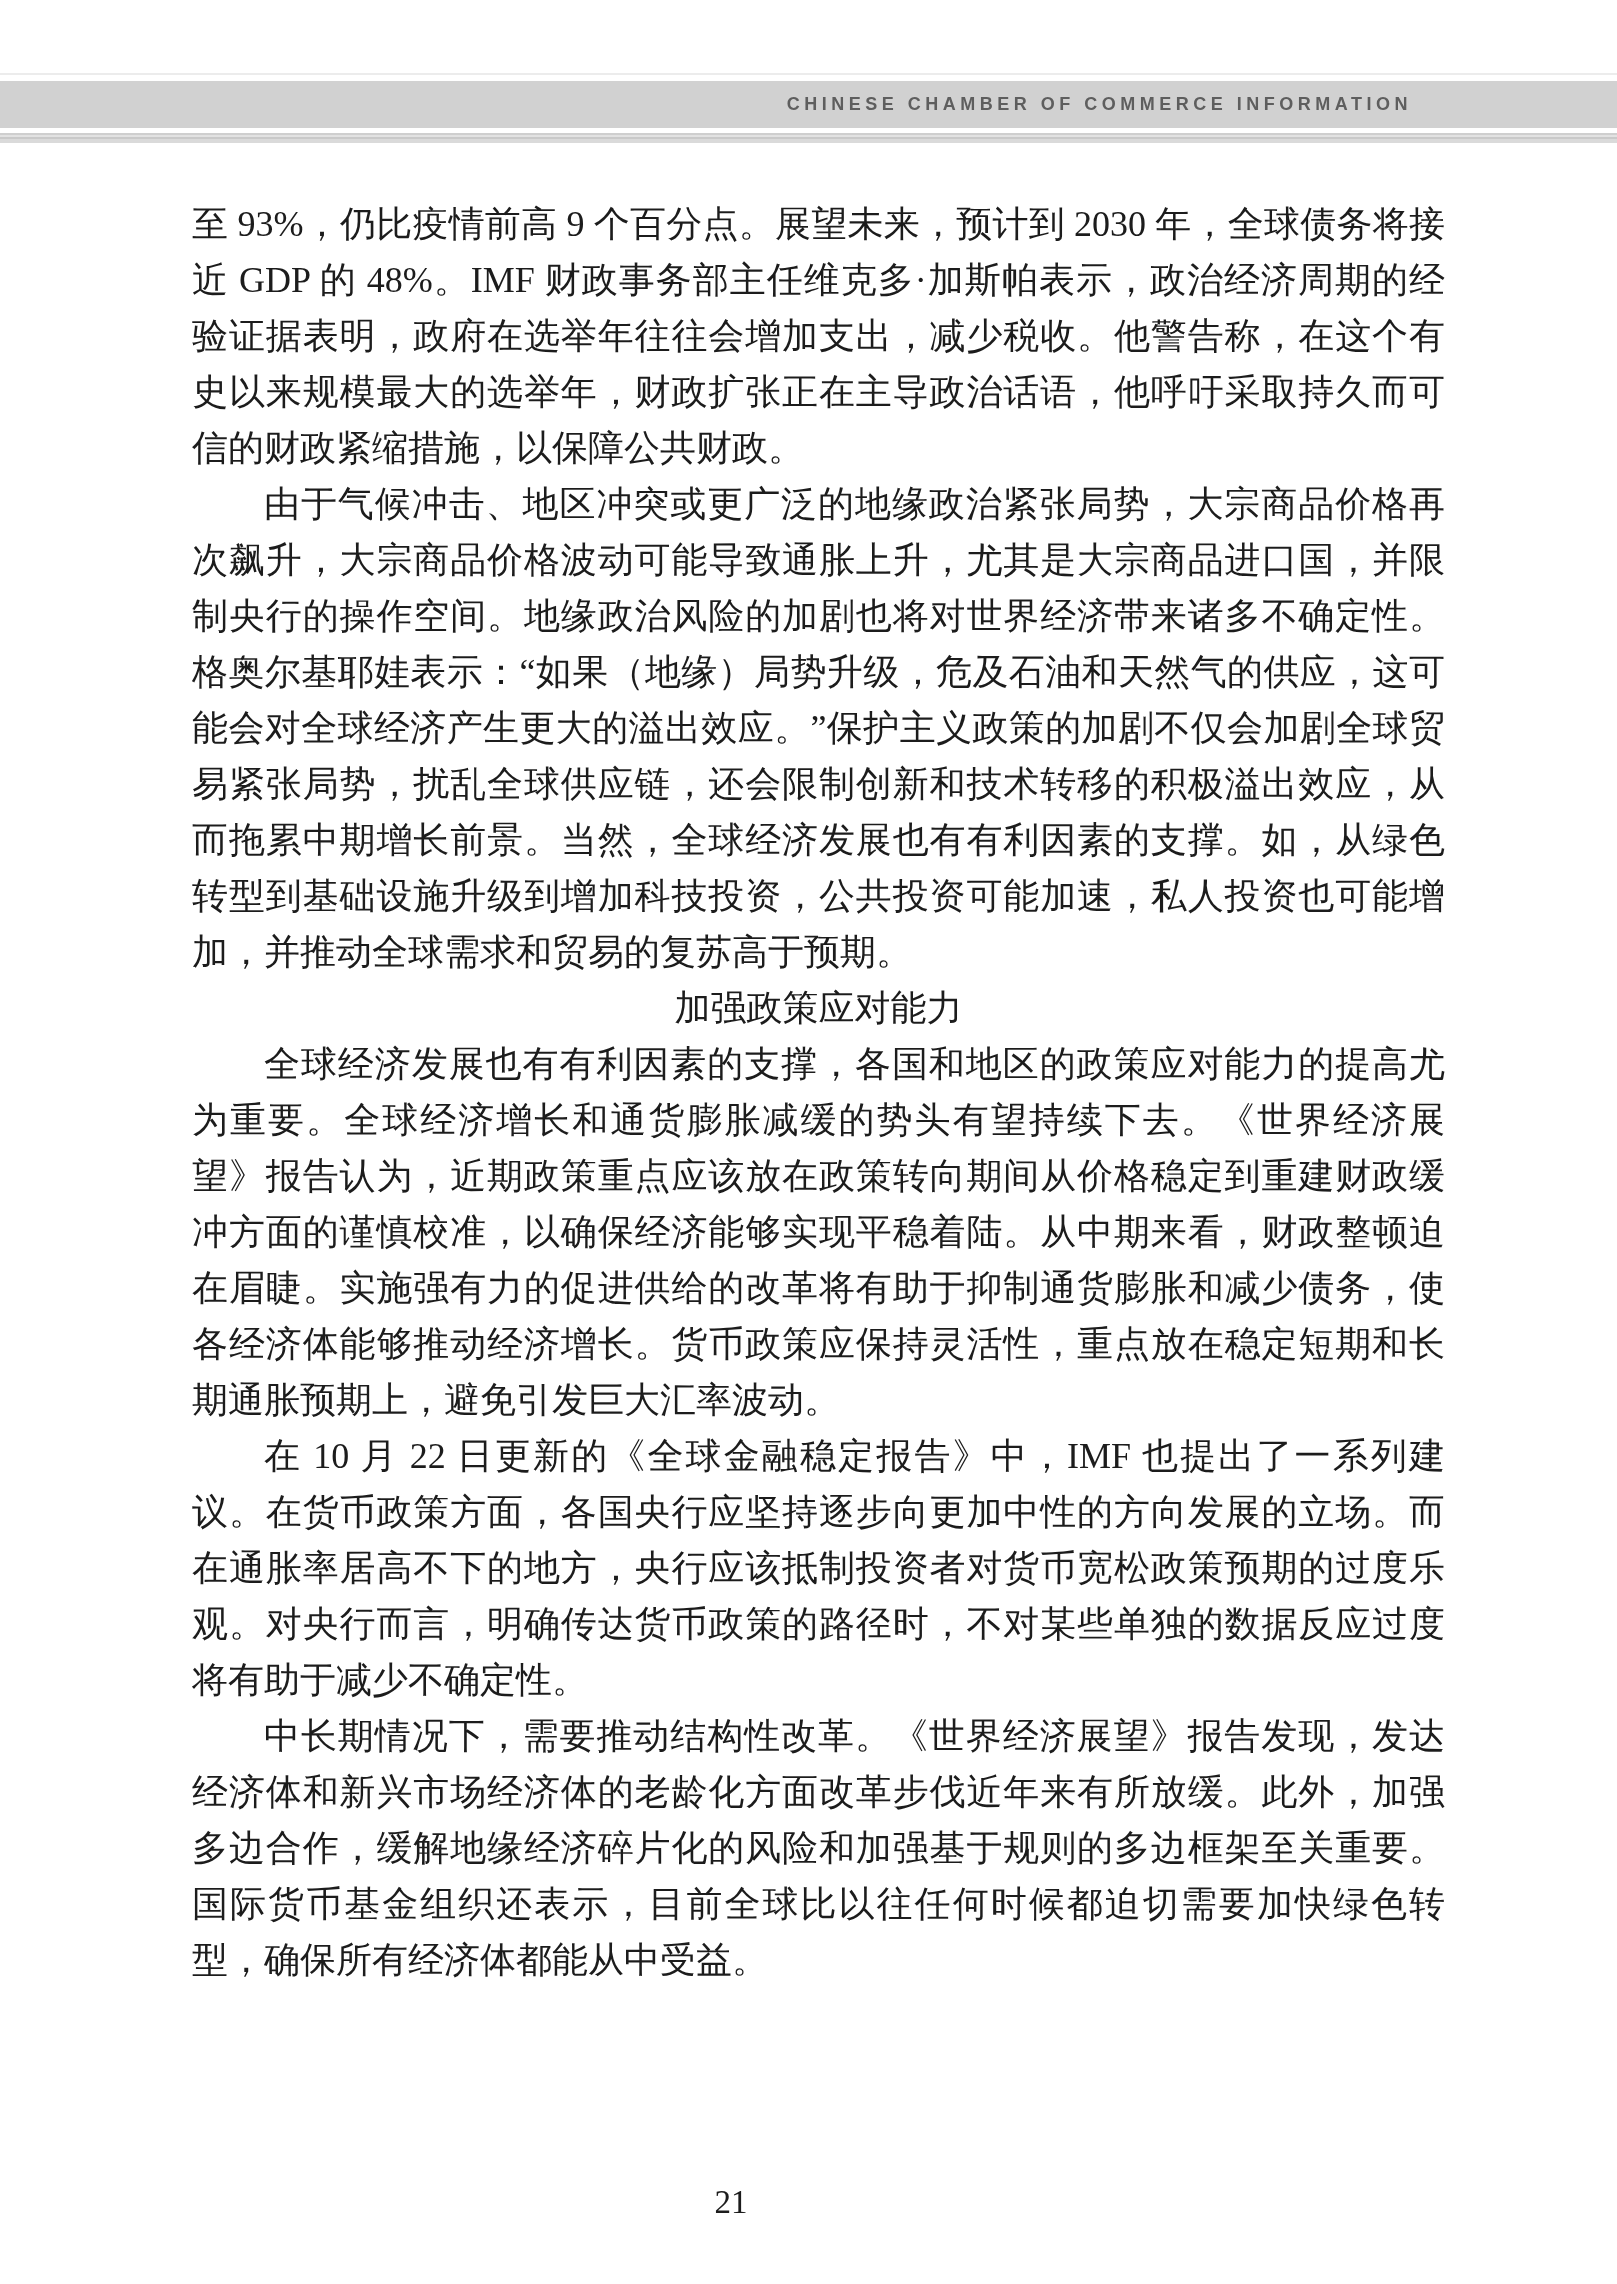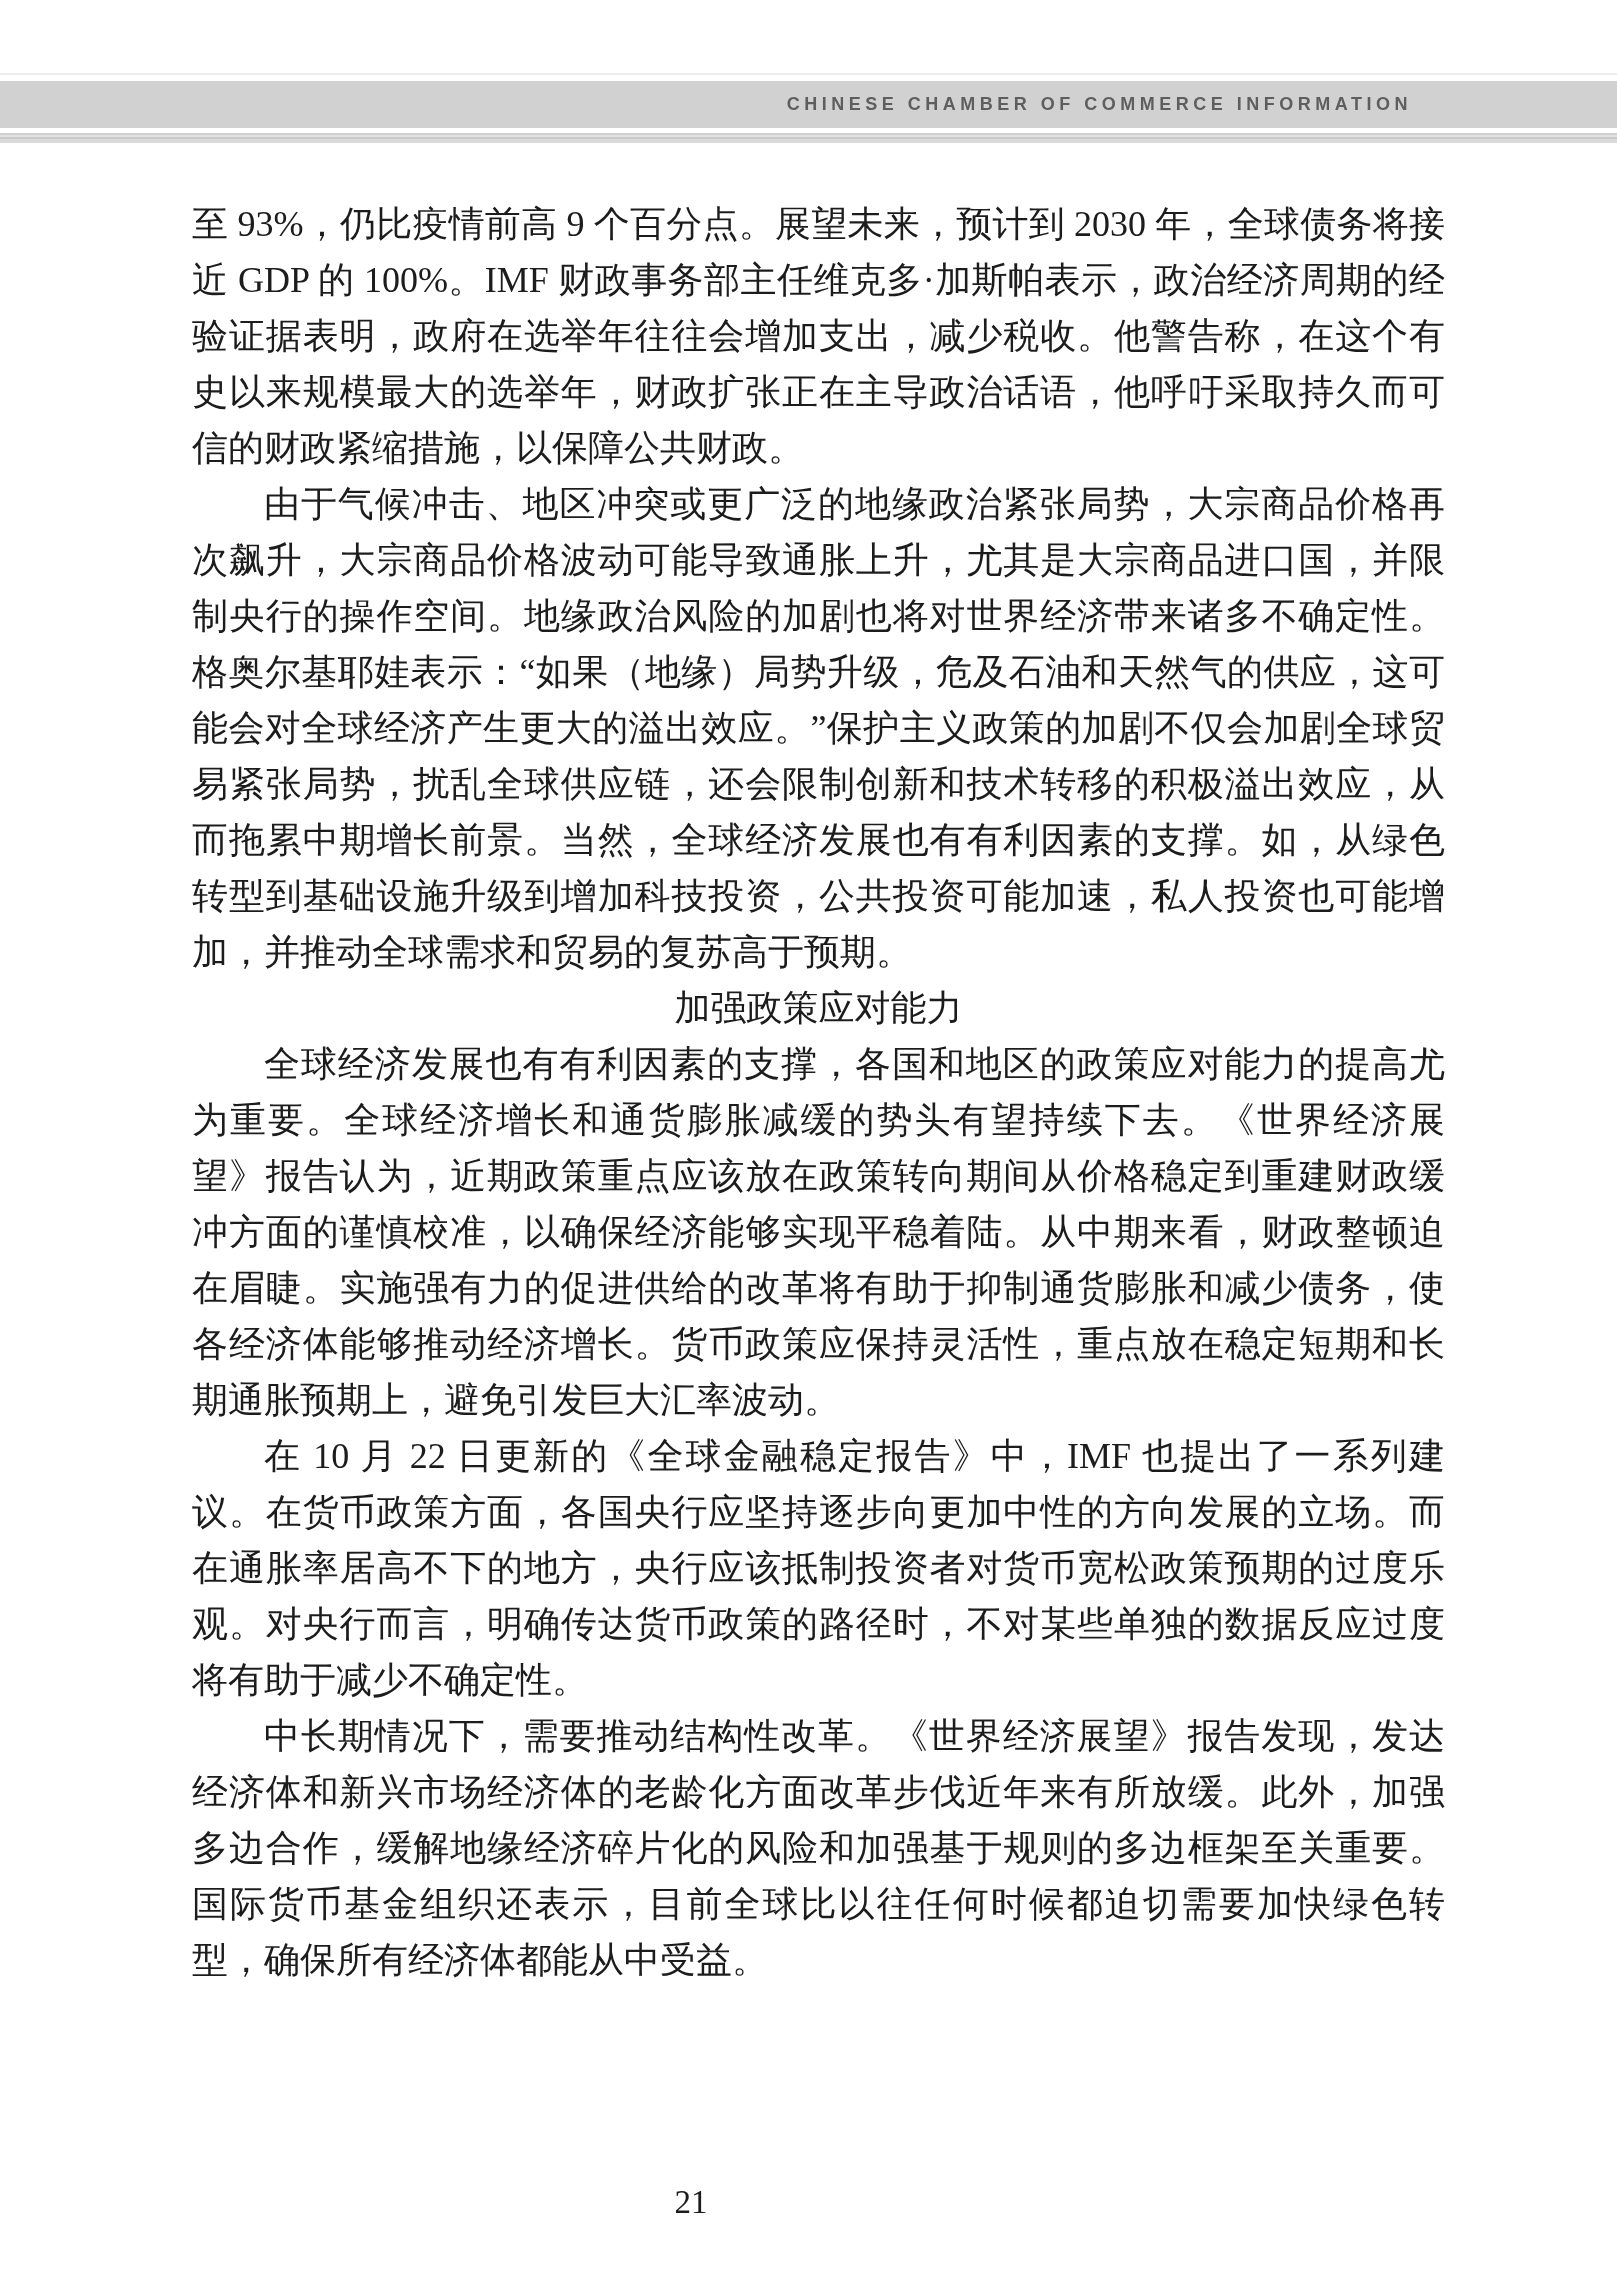--- a/index.html
+++ b/index.html
@@ -55,37 +55,38 @@
     font-weight:normal;
     text-align:center;
     text-indent:0;
   }
   .page-number{
     position:absolute;left:0;top:2183px;width:1382px;
     text-align:center;
     font-size:33px;line-height:39px;
     color:#1c1c1c;
     font-family:"Liberation Serif","DejaVu Serif",serif;
+    padding-left:40px;
   }
 </style>
 </head>
 <body>
 
 <div class="page">
 
   <div class="banner-hairline"></div>
 
   <div class="banner">
     <span class="banner-text">CHINESE CHAMBER OF COMMERCE INFORMATION</span>
   </div>
 
   <div class="banner-strip"></div>
 
   <div class="article">
-    <p class="para no-indent">至 93%，仍比疫情前高 9 个百分点。展望未来，预计到 2030 年，全球债务将接近 GDP 的 100%。IMF 财政事务部主任维克多·加斯帕表示，政治经济周期的经验证据表明，政府在选举年往往会增加支出，减少税收。他警告称，在这个有史以来规模最大的选举年，财政扩张正在主导政治话语，他呼吁采取持久而可信的财政紧缩措施，以保障公共财政。</p>
+    <p class="para no-indent">至 93%，仍比疫情前高 9 个百分点。展望未来，预计到 2030 年，全球债务将接近 GDP 的 48%。IMF 财政事务部主任维克多·加斯帕表示，政治经济周期的经验证据表明，政府在选举年往往会增加支出，减少税收。他警告称，在这个有史以来规模最大的选举年，财政扩张正在主导政治话语，他呼吁采取持久而可信的财政紧缩措施，以保障公共财政。</p>
     <p class="para">由于气候冲击、地区冲突或更广泛的地缘政治紧张局势，大宗商品价格再次飙升，大宗商品价格波动可能导致通胀上升，尤其是大宗商品进口国，并限制央行的操作空间。地缘政治风险的加剧也将对世界经济带来诸多不确定性。格奥尔基耶娃表示：“如果（地缘）局势升级，危及石油和天然气的供应，这可能会对全球经济产生更大的溢出效应。”保护主义政策的加剧不仅会加剧全球贸易紧张局势，扰乱全球供应链，还会限制创新和技术转移的积极溢出效应，从而拖累中期增长前景。当然，全球经济发展也有有利因素的支撑。如，从绿色转型到基础设施升级到增加科技投资，公共投资可能加速，私人投资也可能增加，并推动全球需求和贸易的复苏高于预期。</p>
     <h2 class="heading">加强政策应对能力</h2>
     <p class="para">全球经济发展也有有利因素的支撑，各国和地区的政策应对能力的提高尤为重要。全球经济增长和通货膨胀减缓的势头有望持续下去。《世界经济展望》报告认为，近期政策重点应该放在政策转向期间从价格稳定到重建财政缓冲方面的谨慎校准，以确保经济能够实现平稳着陆。从中期来看，财政整顿迫在眉睫。实施强有力的促进供给的改革将有助于抑制通货膨胀和减少债务，使各经济体能够推动经济增长。货币政策应保持灵活性，重点放在稳定短期和长期通胀预期上，避免引发巨大汇率波动。</p>
     <p class="para">在 10 月 22 日更新的《全球金融稳定报告》中，IMF 也提出了一系列建议。在货币政策方面，各国央行应坚持逐步向更加中性的方向发展的立场。而在通胀率居高不下的地方，央行应该抵制投资者对货币宽松政策预期的过度乐观。对央行而言，明确传达货币政策的路径时，不对某些单独的数据反应过度将有助于减少不确定性。</p>
     <p class="para">中长期情况下，需要推动结构性改革。《世界经济展望》报告发现，发达经济体和新兴市场经济体的老龄化方面改革步伐近年来有所放缓。此外，加强多边合作，缓解地缘经济碎片化的风险和加强基于规则的多边框架至关重要。国际货币基金组织还表示，目前全球比以往任何时候都迫切需要加快绿色转型，确保所有经济体都能从中受益。</p>
 
   </div>
 
   <div class="page-number">21</div>
 

